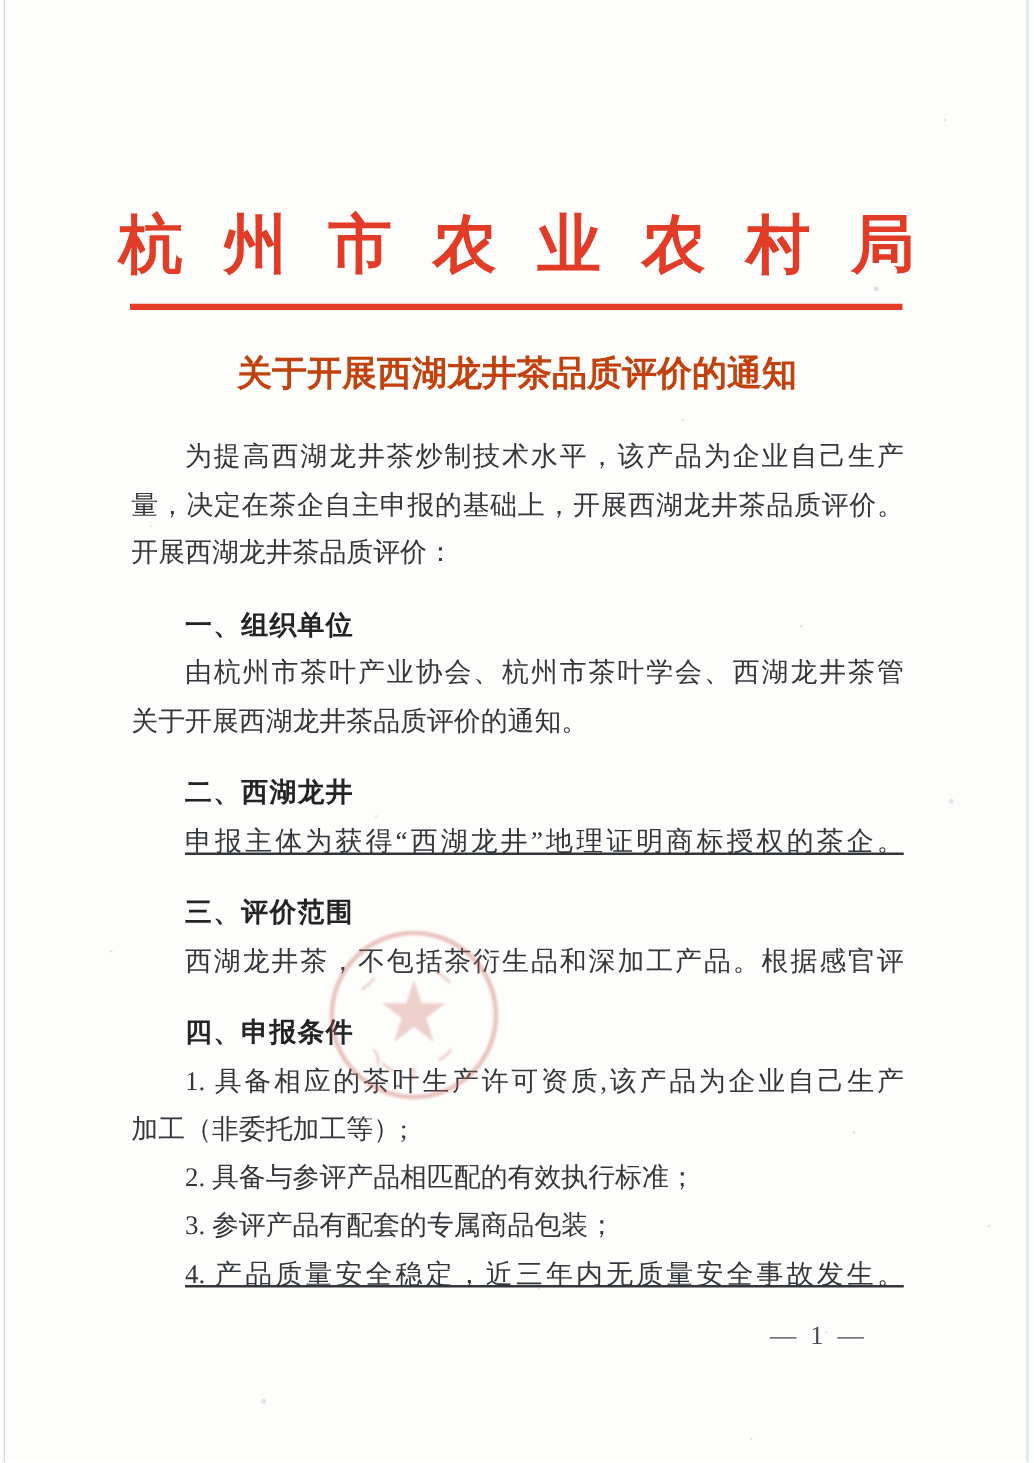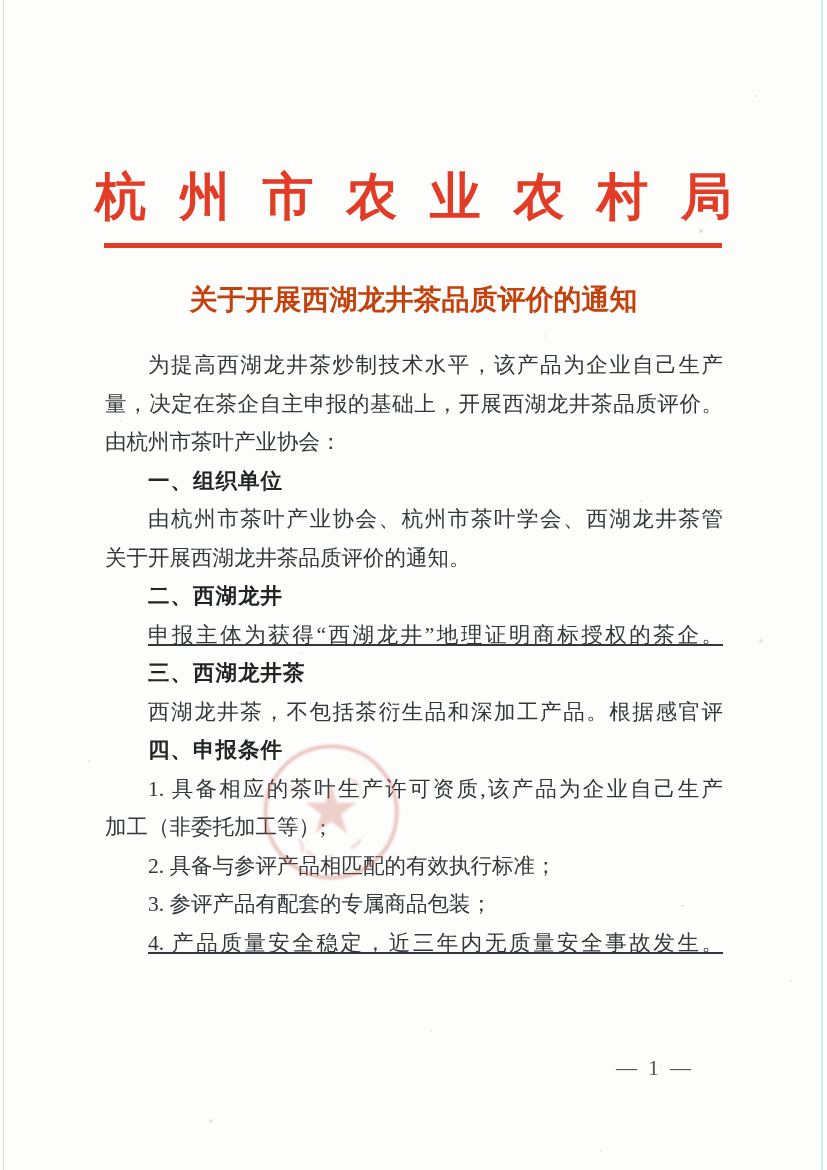--- a/index.html
+++ b/index.html
@@ -54,20 +54,21 @@
   .line { text-align: justify; text-align-last: justify; }
   .line.first { text-indent: 2em; }
   .line.last { text-align-last: left; }
   .line.last.fill { text-align-last: justify; text-decoration: underline; }
   .block.heading .line {
     font-weight: bold;
     font-family: "Liberation Sans", "DejaVu Sans", sans-serif;
     color: #222426;
     text-align-last: left;
     letter-spacing: 1px;
+    margin-top: 19px;
   }
   
   .seal {
     position: absolute; left: 258px; top: 736px;
     width: 150px; height: 152px;
     color: var(--seal-red, #cc6b5e);
     opacity: .38;
     filter: blur(.8px);
   }
   .pageno {
@@ -88,37 +89,37 @@
   <div class="letterhead">杭州市农业农村局</div>
 
   <div class="red-rule"></div>
 
   <h1 class="title">关于开展西湖龙井茶品质评价的通知</h1>
 
   <div class="body">
       <div class="block paragraph">
         <div class="line first">为提高西湖龙井茶炒制技术水平，该产品为企业自己生产</div>
         <div class="line">量，决定在茶企自主申报的基础上，开展西湖龙井茶品质评价。</div>
-        <div class="line last">由杭州市茶叶产业协会：</div>
+        <div class="line last">开展西湖龙井茶品质评价：</div>
       </div>
       <div class="block heading">
         <div class="line first last">一、组织单位</div>
       </div>
       <div class="block paragraph">
         <div class="line first">由杭州市茶叶产业协会、杭州市茶叶学会、西湖龙井茶管</div>
         <div class="line last">关于开展西湖龙井茶品质评价的通知。</div>
       </div>
       <div class="block heading">
         <div class="line first last">二、西湖龙井</div>
       </div>
       <div class="block paragraph">
         <div class="line first last fill">申报主体为获得“西湖龙井”地理证明商标授权的茶企。</div>
       </div>
       <div class="block heading">
-        <div class="line first last">三、西湖龙井茶</div>
+        <div class="line first last">三、评价范围</div>
       </div>
       <div class="block paragraph">
         <div class="line first">西湖龙井茶，不包括茶衍生品和深加工产品。根据感官评</div>
       </div>
       <div class="block heading">
         <div class="line first last">四、申报条件</div>
       </div>
       <div class="block paragraph">
         <div class="line first">1. 具备相应的茶叶生产许可资质,该产品为企业自己生产</div>
         <div class="line last">加工（非委托加工等）;</div>

